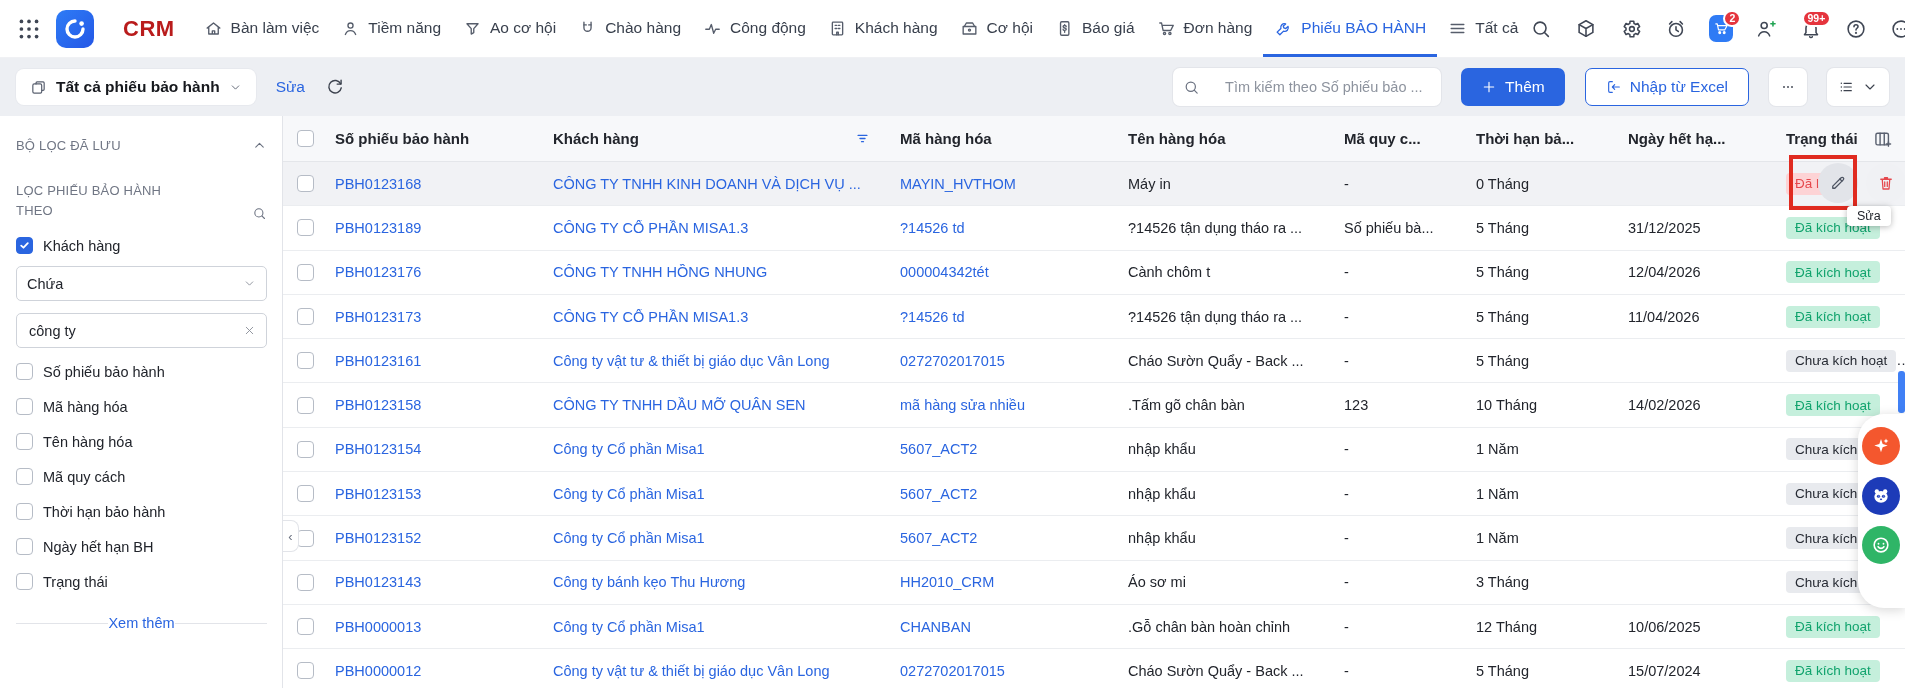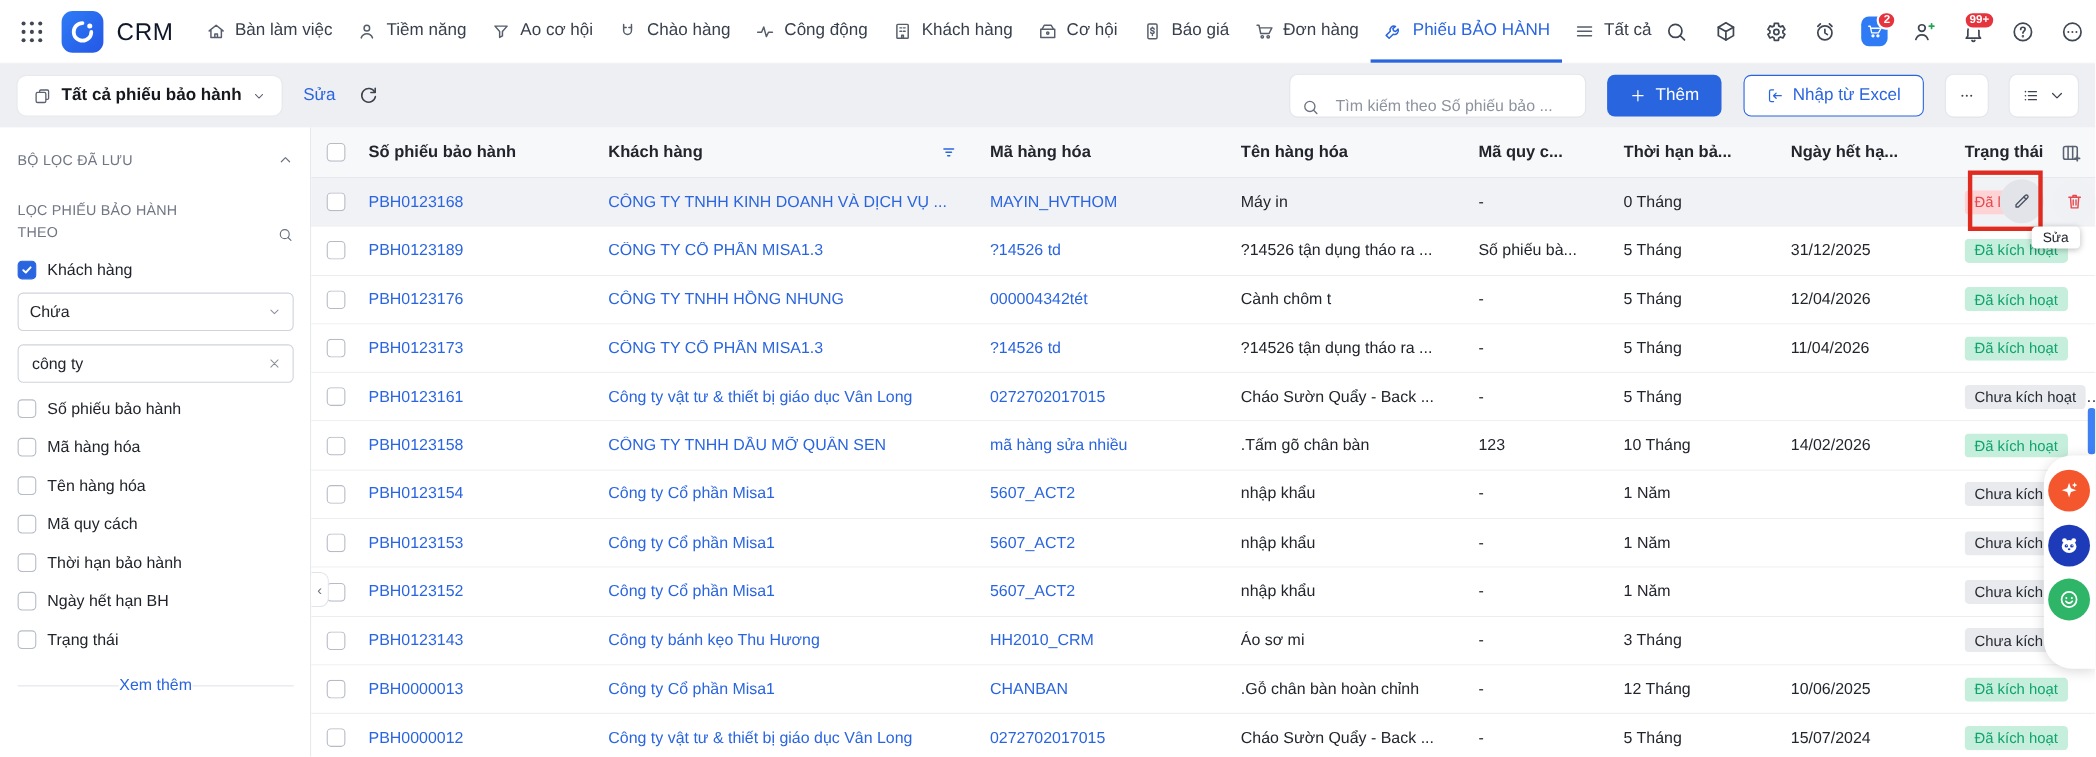--- a/index.html
+++ b/index.html
@@ -12,21 +12,21 @@
   *{box-sizing:border-box}
   html,body{margin:0;padding:0}
   body{font-family:"Liberation Sans","DejaVu Sans",sans-serif;color:#22252c;background:#fff}
   .screen{position:relative;width:1905px;height:688px;overflow:hidden;background:#fff}
   .ic{fill:none;stroke:currentColor;stroke-width:1.7;stroke-linecap:round;stroke-linejoin:round}
 
   
   .nav{height:58px;display:flex;align-items:center;padding:0 18px 0 16px;background:#fff;border-bottom:1px solid #f0f1f4}
   .grid-icon{width:26px;height:26px;color:#3f4654;flex:0 0 auto;cursor:pointer}
   .logo{width:38px;height:38px;border-radius:10px;background:linear-gradient(135deg,#2e7cf6,#2457e6);display:flex;align-items:center;justify-content:center;margin-left:14px;flex:0 0 auto}
-  .app-name{font-size:22px;font-weight:normal;color:#0f172a;margin-left:12px;letter-spacing:.5px}
+  .app-name{font-size:22px;font-weight:bold;color:#b91c1c;margin-left:29px;letter-spacing:.5px}
   .nav-items{display:flex;height:100%;margin-left:18px}
   .nav-item{display:flex;align-items:center;gap:8px;padding:2px 11px 0 11px;font-size:15.5px;color:#39404d;border-bottom:3px solid transparent;cursor:pointer;white-space:nowrap}
   .nav-item .nic{width:19px;height:19px;color:#565d6b}
   .nav-item.active{color:var(--accent);border-bottom-color:var(--accent)}
   .nav-item.active .nic{color:var(--accent)}
   .nav-right{display:flex;align-items:center;gap:21px;margin-left:auto}
   .nav-ibtn{position:relative;width:24px;height:24px;color:#3f4654;cursor:pointer;display:flex;align-items:center;justify-content:center}
   .nav-ibtn svg{width:22px;height:22px}
   .cart-app{width:27px;height:27px;border-radius:7px;background:#2f7bf5;display:flex;align-items:center;justify-content:center}
   .cart-app svg{width:17px;height:17px;color:#fff}
@@ -34,21 +34,21 @@
 
   
   .toolbar{height:58px;background:#edeff3;display:flex;align-items:center;padding:0 16px;gap:20px}
   .view-pill{height:36px;background:#fff;border-radius:8px;display:flex;align-items:center;gap:9px;padding:0 14px;cursor:pointer;box-shadow:0 0 0 1px #e7e9ee}
   .view-pill svg{width:17px;height:17px;color:#5a6170}
   .view-pill .lbl{font-size:15.5px;font-weight:bold;color:#16181d;white-space:nowrap}
   .view-pill .chev{width:13px;height:13px;color:#5a6170}
   .link-btn{color:var(--accent);font-size:15.5px;cursor:pointer;text-decoration:none}
   .refresh{width:20px;height:20px;color:#3c424e;cursor:pointer}
   .tb-spacer{flex:1}
-  .search-box{width:268px;height:38px;background:#fff;border-radius:7px;display:flex;align-items:flex-end;padding:0 10px;gap:12px;box-shadow:0 0 0 1px #e3e5ea}
+  .search-box{width:268px;height:38px;background:#fff;border-radius:7px;display:flex;align-items:center;padding:0 10px;gap:23px;box-shadow:0 0 0 1px #e3e5ea}
   .search-box svg{width:17px;height:17px;color:#6a7180;flex:0 0 auto}
   .search-box input{border:none;outline:none;flex:1;font-size:14.5px;font-family:inherit;color:#22252c;background:transparent}
   .search-box input::placeholder{color:#8d939e}
   .btn{height:38px;border-radius:7px;display:flex;align-items:center;gap:8px;padding:0 20px;font-size:15.5px;cursor:pointer;white-space:nowrap}
   .btn svg{width:16px;height:16px}
   .btn-primary{background:var(--accent);color:#fff}
   .btn-outline{background:#fff;color:var(--accent);border:1px solid var(--accent)}
   .btn-plain{background:#fff;color:#3c424e;padding:0 11px;box-shadow:0 0 0 1px #e3e5ea}
 
   

